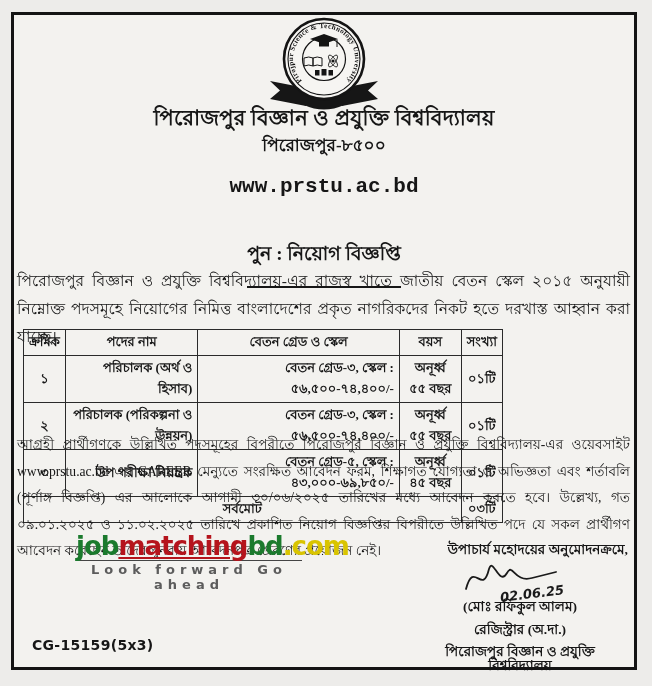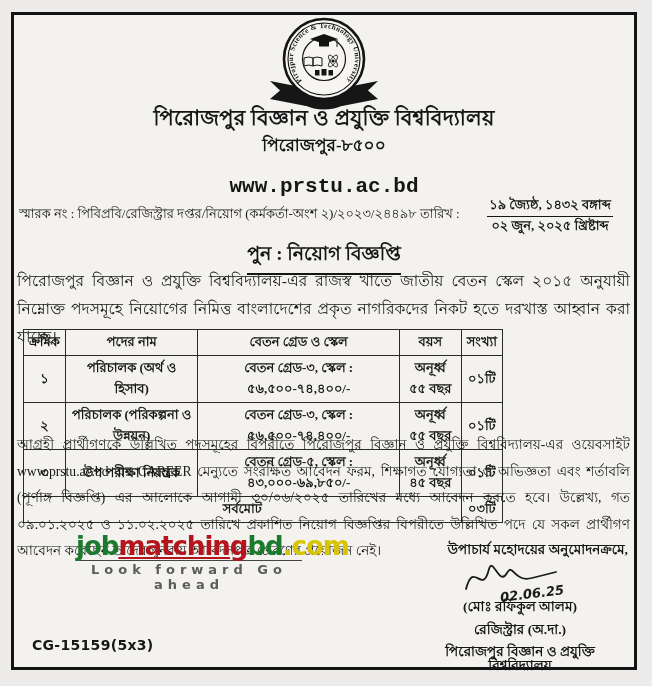--- a/index.html
+++ b/index.html
@@ -30,38 +30,38 @@
     display:flex;align-items:flex-start;justify-content:space-between;
     font-size:13px;
   }
   .memo-label{white-space:nowrap;padding-top:8px;}
   .memo-dates{text-align:center;font-size:13px;font-weight:600;line-height:1.45;min-width:158px;}
   .memo-date-bn{border-bottom:1.5px solid #161616;display:inline-block;padding:0 2px 1px;}
   .memo-date-gregorian{display:block;}
 
   
   .notice-title{top:224px;font-size:19px;font-weight:700;}
-  .notice-title .u{border-bottom:2px solid #161616;display:inline-block;padding-bottom:2px;}
+  .notice-title .u{border-bottom:2px solid #161616;display:inline-block;padding-bottom:15px;}
   .intro{
     top:252px;left:3px;right:4px;
     font-size:15.5px;line-height:1.8;text-align:justify;font-weight:500;
   }
 
   
   table.posts{
     position:absolute;top:314px;left:9px;width:480px;
     border-collapse:collapse;font-size:13px;
   }
   table.posts th,table.posts td{
     border:1.4px solid #2a2a2a;padding:2px 5px;height:20px;
     font-weight:600;vertical-align:middle;
   }
   table.posts th{text-align:center;font-weight:700;height:17px;}
   td.c{text-align:center;}
-  td.l{text-align:center;}
+  td.l{text-align:right;}
 
   
   .body-para{
     top:417px;left:3px;right:4px;
     font-size:13.6px;line-height:1.95;text-align:justify;font-weight:500;
   }
 
   
   .wm{top:518px;left:62px;width:226px;text-align:center;}
   .wm-line1{font-family:"DejaVu Sans","Liberation Sans",sans-serif;font-size:26px;font-weight:800;letter-spacing:-1px;line-height:1;}
@@ -132,27 +132,20 @@
           <rect x="67.5" y="52" width="5" height="6.5"></rect>
           <rect x="74.5" y="53" width="4.5" height="5.5"></rect>
         </g>
       </svg>
     </div>
 
     <div class="abs centered univ-name">পিরোজপুর বিজ্ঞান ও প্রযুক্তি বিশ্ববিদ্যালয়</div>
     <div class="abs centered univ-addr">পিরোজপুর-৮৫০০</div>
     <div class="abs centered univ-site">www.prstu.ac.bd</div>
 
-    <div class="abs memo-row">
-      <span class="memo-label">স্মারক নং : পিবিপ্রবি/রেজিস্ট্রার দপ্তর/নিয়োগ (কর্মকর্তা-অংশ ২)/২০২৩/২৪৪৯৮ তারিখ :</span>
-      <span class="memo-dates">
-        <span class="memo-date-bn">১৯ জ্যৈষ্ঠ, ১৪৩২ বঙ্গাব্দ</span>
-        <span class="memo-date-gregorian">০২ জুন, ২০২৫ খ্রিষ্টাব্দ</span>
-      </span>
-    </div>
 
     <div class="abs centered notice-title">
       <span class="u">পুন : নিয়োগ বিজ্ঞপ্তি</span>
     </div>
 
     <div class="abs intro">পিরোজপুর বিজ্ঞান ও প্রযুক্তি বিশ্ববিদ্যালয়-এর রাজস্ব খাতে জাতীয় বেতন স্কেল ২০১৫ অনুযায়ী নিম্নোক্ত পদসমূহে নিয়োগের নিমিত্ত বাংলাদেশের প্রকৃত নাগরিকদের নিকট হতে দরখাস্ত আহ্বান করা যাচ্ছে।</div>
 
     <table class="posts">
       <colgroup>
         <col style="width:8.5%">

